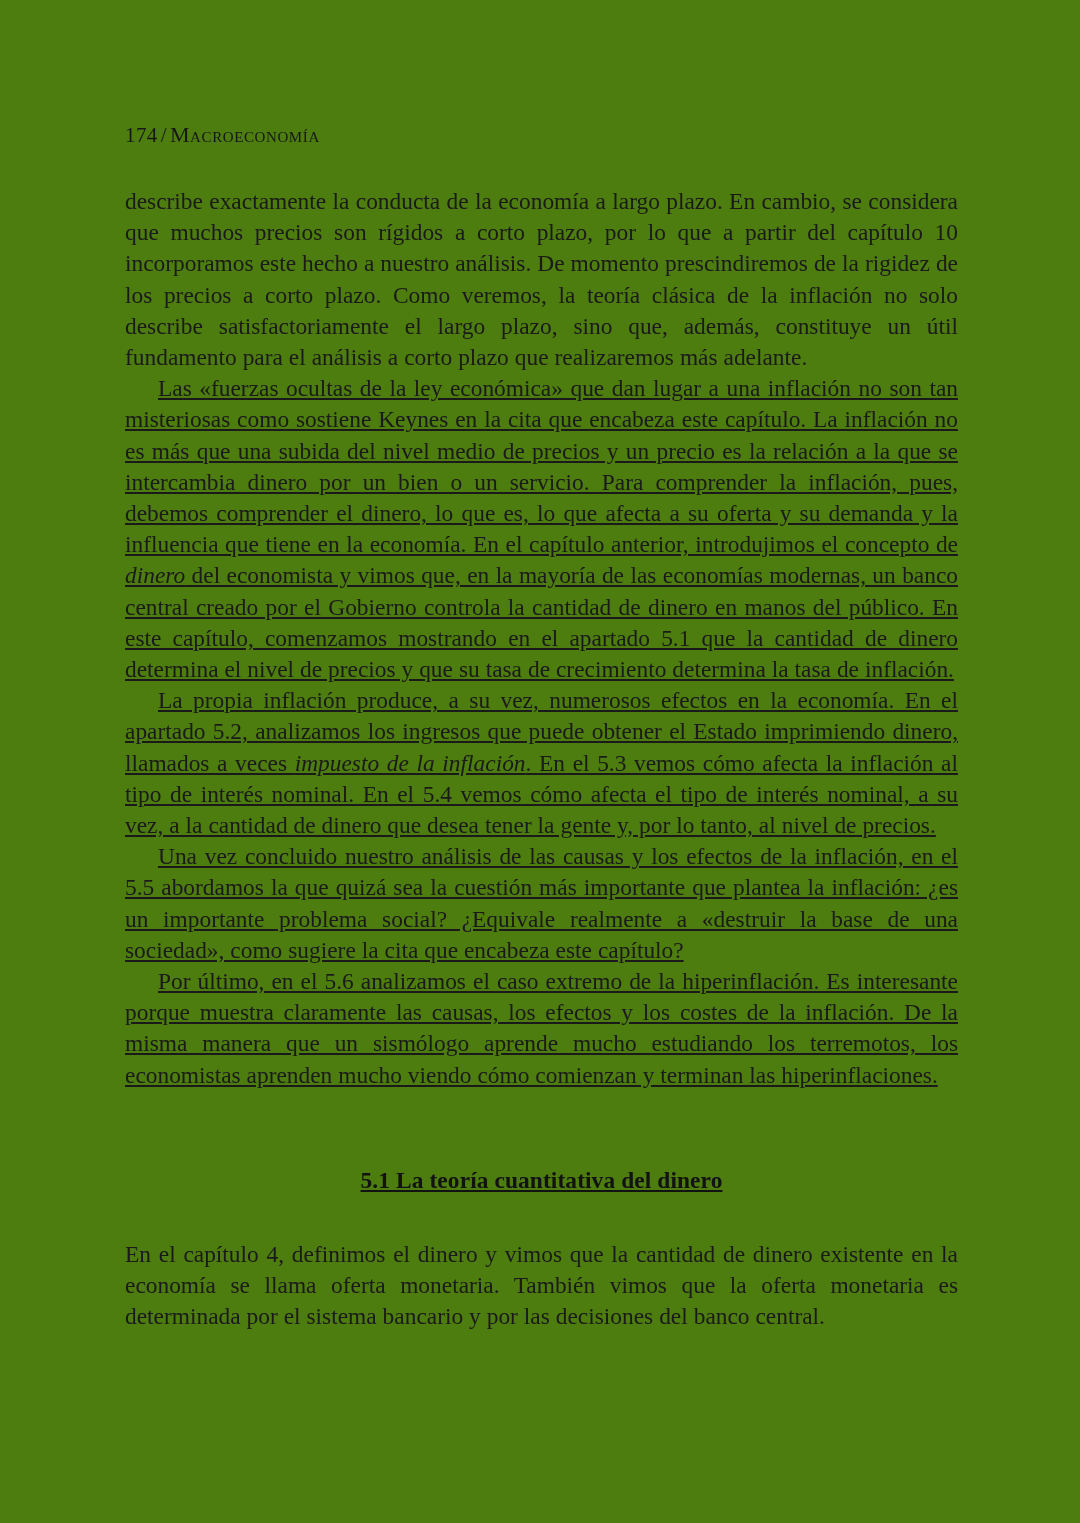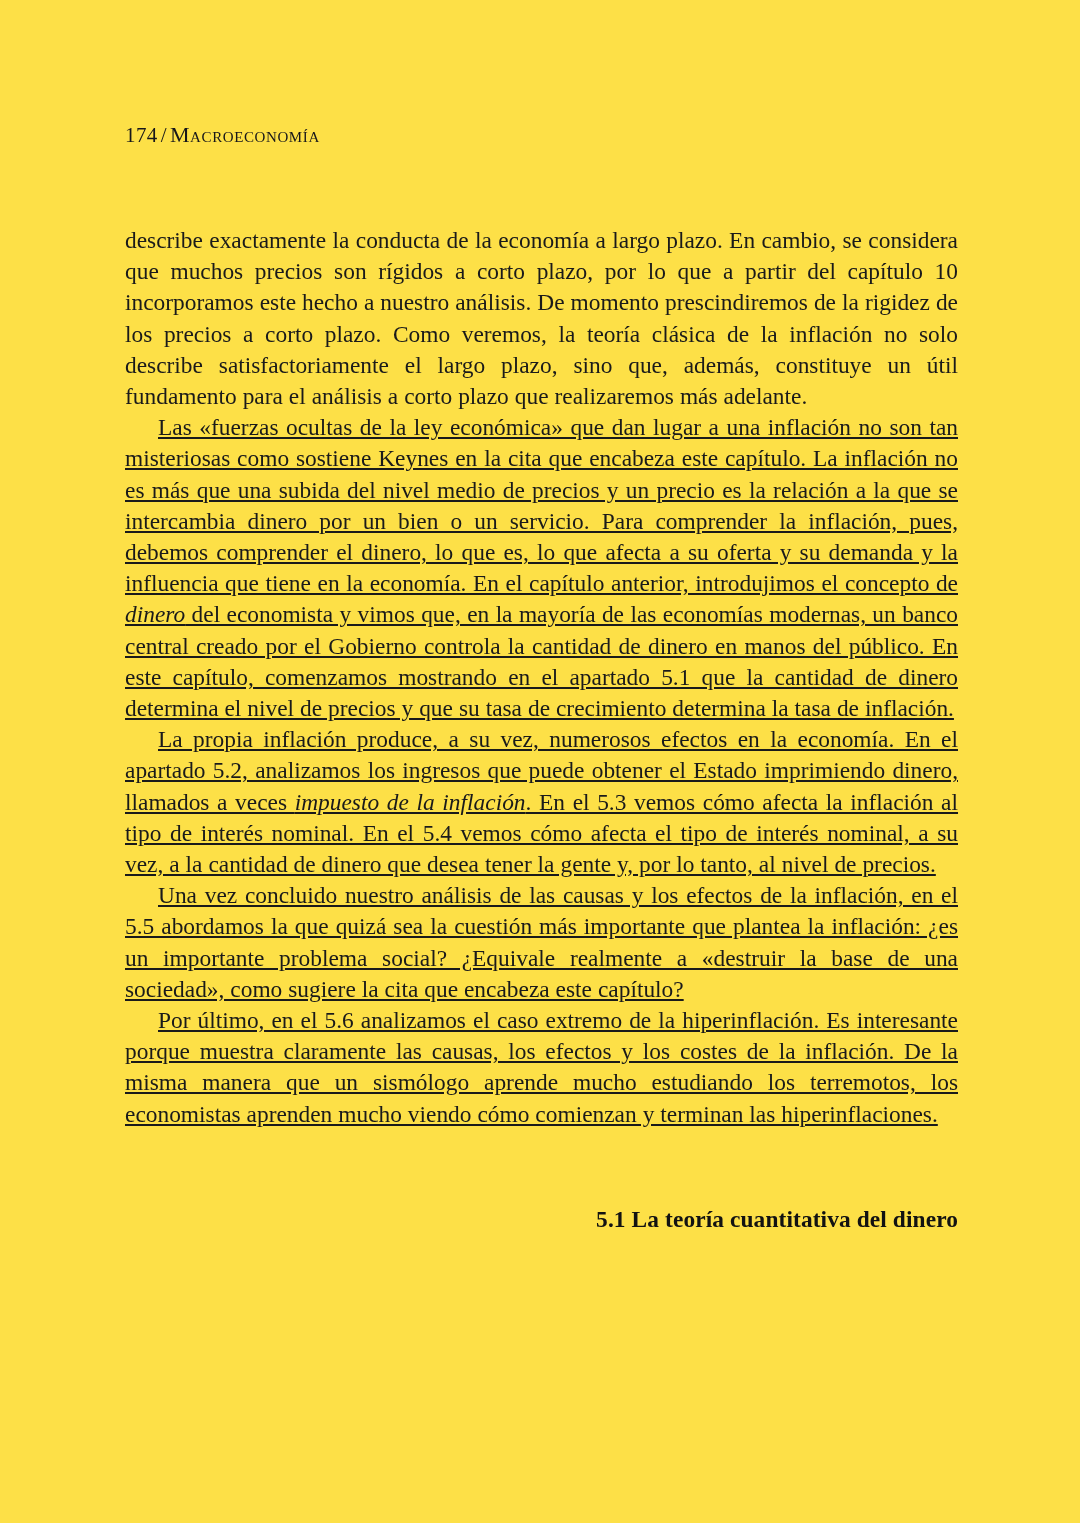--- a/index.html
+++ b/index.html
@@ -14,21 +14,21 @@
     color: #1a1a1a;
     position: relative;
     overflow: hidden;
   }
   .page {
     position: absolute;
     left: 0;
     top: 0;
     width: 1080px;
     height: 1523px;
-    background: #fde047;
+    background: #4d7c0f;
   }
   .content {
     position: absolute;
     left: 125px;
     top: 0;
     width: 833px;
   }
 
   
   .running-head {
@@ -69,35 +69,35 @@
     color: #1a1a1a;
     hyphens: none;
     word-spacing: 0.1px;
   }
   p.indent {
     text-indent: 33px;
     text-decoration: underline;
   }
   p.noindent {
     text-indent: 0;
-    margin-top: 39px;
   }
   em {
     font-style: italic;
   }
 
   
   .section-heading {
     margin: 0;
     font-size: 23.4px;
     line-height: 30px;
     font-weight: bold;
     color: #121212;
-    text-align: right;
+    text-align: center;
     letter-spacing: 0.1px;
+    text-decoration: underline;
   }
   .gap-before-heading { height: 74px; }
   .gap-after-heading  { height: 44px; }
 </style>
 </head>
 <body>
 
 <div class="page">
 
   <div class="content">
@@ -117,16 +117,17 @@
       <p class="para indent"><span>Una vez concluido nuestro análisis de las causas y los efectos de la inflación, en el 5.5 abordamos la que quizá sea la cuestión más importante que plantea la inflación: ¿es un importante problema social? ¿Equivale realmente a «destruir la base de una sociedad», como sugiere la cita que encabeza este capítulo?</span></p>
 
       <p class="para indent"><span>Por último, en el 5.6 analizamos el caso extremo de la hiperinflación. Es interesante porque muestra claramente las causas, los efectos y los costes de la inflación. De la misma manera que un sismólogo aprende mucho estudiando los terremotos, los economistas aprenden mucho viendo cómo comienzan y terminan las hiperinflaciones.</span></p>
 
       <div class="gap-before-heading"></div>
 
       <h2 class="section-heading">5.1 La teoría cuantitativa del dinero</h2>
 
       <div class="gap-after-heading"></div>
 
+      <p class="para noindent"><span>En el capítulo 4, definimos el dinero y vimos que la cantidad de dinero existente en la economía se llama oferta monetaria. También vimos que la oferta monetaria es determinada por el sistema bancario y por las decisiones del banco central.</span></p>
 
     </div>
   </div>
 </div>
 
 </body></html>

